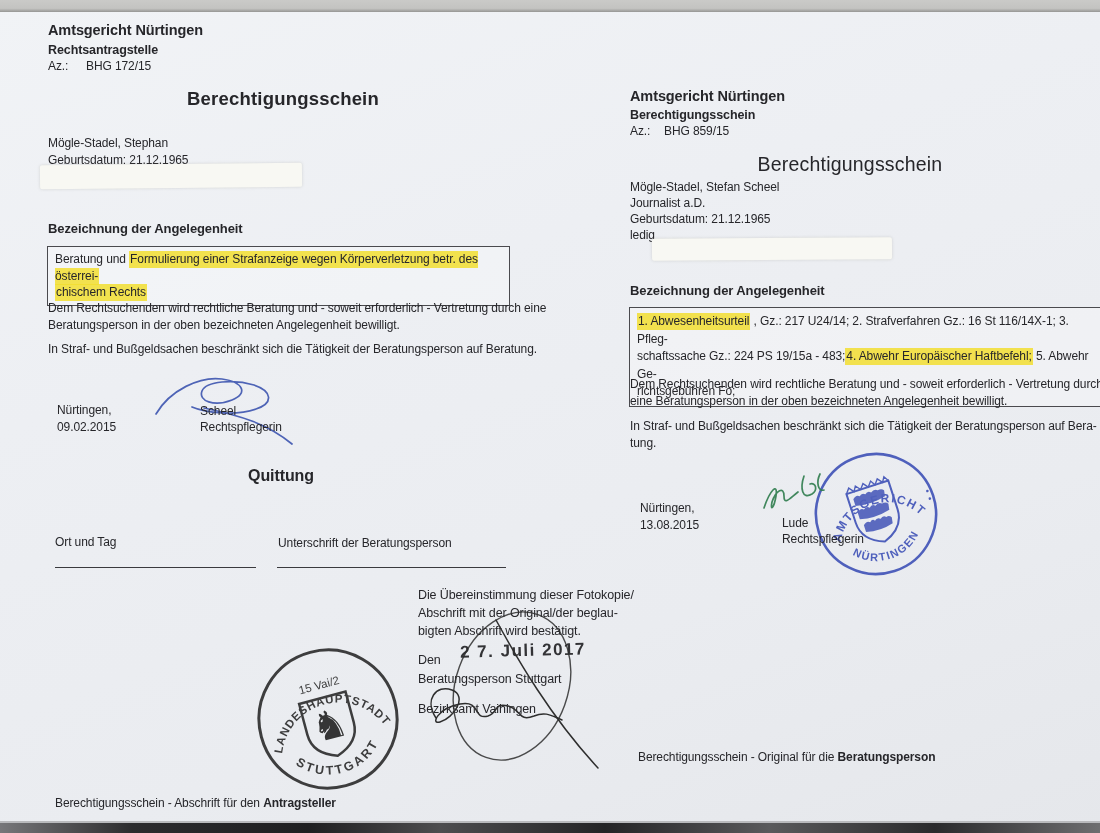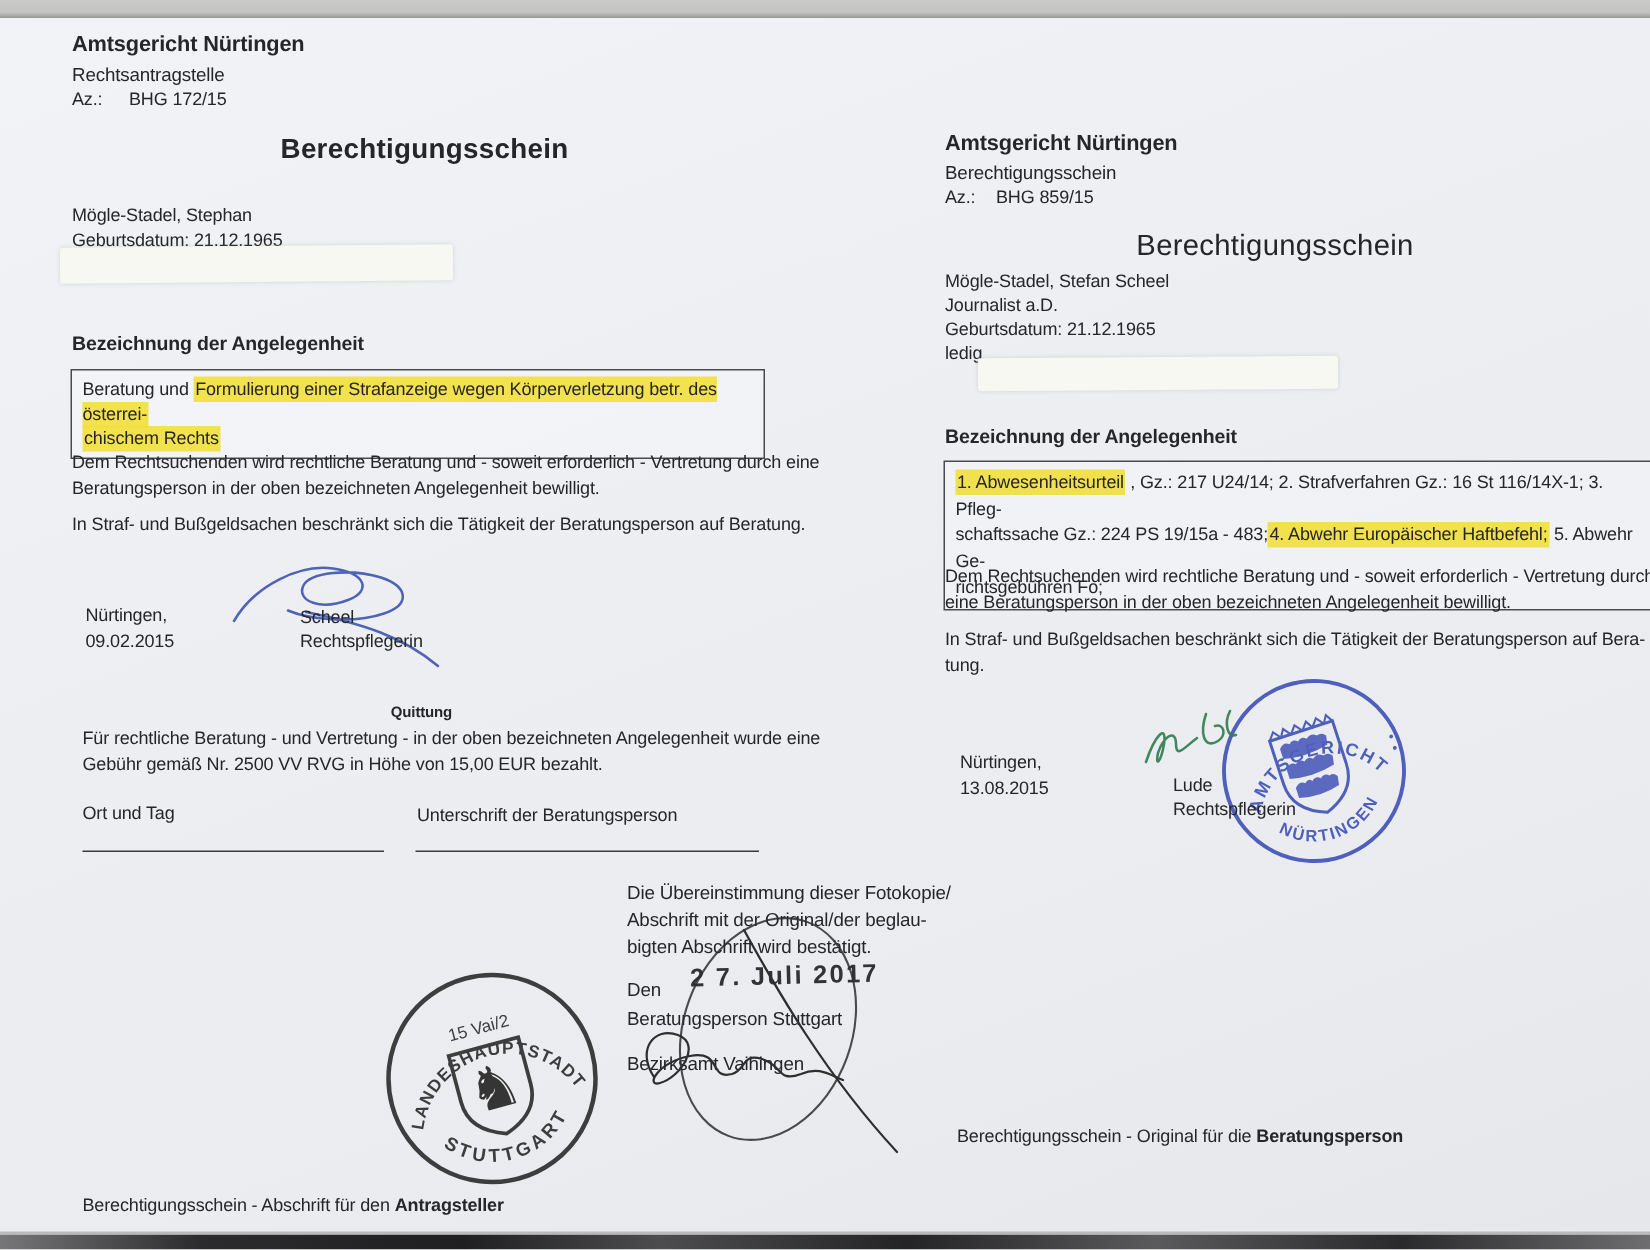--- a/index.html
+++ b/index.html
@@ -11,21 +11,21 @@
   .abs{position:absolute;}
   .txt{position:absolute; font-size:12px; line-height:17px; letter-spacing:-0.1px;
        color:#26262a; white-space:pre-line;}
   .b{font-weight:bold;}
   .edge-top{left:0;top:0;width:1100px;height:12px;
     background:linear-gradient(180deg,#cacac8 0%,#c3c3c1 70%,#969694 100%);}
   .edge-bottom{left:0;top:821px;width:1100px;height:12px;
     background:linear-gradient(90deg,#77777a 0%,#2c2c2e 12%,#1f1f21 28%,#4d4d4f 40%,#242426 55%,#5a5a5c 70%,#2a2a2c 85%,#6e6e70 100%);
     border-top:2px solid #b9babd;}
   .court{font-size:14.5px;font-weight:bold;}
-  .office{font-size:12.5px;font-weight:normal;}
+  .office{font-size:12.5px;font-weight:bold;}
   .doctitle{font-size:18.5px;font-weight:bold;letter-spacing:0.2px;text-align:center;}
   .doctitle-r{font-size:19.5px;font-weight:400;letter-spacing:0.2px;text-align:center;}
   .section-h{font-size:13px;font-weight:bold;}
   .matter-box{border:1px solid #4a4a4e;background:rgba(255,255,255,0.25);}
   .hl{background:rgba(242,222,48,0.85);padding:1px 1px 2px 1px;}
   .az-label-l{display:inline-block;width:38px;}
   .az-label-r{display:inline-block;width:34px;}
   .whiteout{background:#f8f8f3;border-radius:2px;box-shadow:0 0 3px rgba(140,140,125,0.3);}
   .sig-underline{border-top:1.5px solid #3a3a3e;height:0;}
   .datestamp{font-size:17px;font-weight:bold;letter-spacing:1.5px;color:#333336;
@@ -35,21 +35,21 @@
   .l-az{left:48px;top:58px;}     .l-title{left:48px;top:90px;width:470px;}
   .l-name{left:48px;top:135px;}  .l-birth{left:48px;top:152px;}
   .whiteout-l{left:40px;top:164px;width:262px;height:24px;transform:rotate(-0.5deg);}
   .l-section{left:48px;top:220px;}
   .l-box{left:47px;top:246px;width:447px;padding:4px 7px;line-height:16.5px;}
   .l-para1{left:48px;top:300px;width:540px;}
   .l-para2{left:48px;top:341px;width:540px;}
   .l-place{left:57px;top:402px;} .l-date{left:57px;top:419px;}
   .sig-blue{left:146px;top:364px;}
   .l-signer{left:200px;top:403px;} .l-role{left:200px;top:419px;}
-  .l-quittung{left:48px;top:467px;width:466px;text-align:center;font-size:10px;font-weight:bold;}
+  .l-quittung{left:48px;top:467px;width:466px;text-align:center;font-size:16px;font-weight:bold;}
   .l-receipt{left:55px;top:484px;width:540px;}
   .l-field1{left:55px;top:534px;} .l-field2{left:278px;top:535px;}
   .sig-line-1{left:55px;top:567px;width:201px;}
   .sig-line-2{left:277px;top:567px;width:229px;}
   .l-footer{left:55px;top:795px;text-align:right;}
   
   .r-court{left:630px;top:88px;}  .r-office{left:630px;top:107px;}
   .r-az{left:630px;top:123px;}    .r-title{left:630px;top:156px;width:440px;}
   .r-name{left:630px;top:179px;}  .r-occ{left:630px;top:195px;}
   .r-birth{left:630px;top:211px;} .r-ledig{left:630px;top:227px;}
@@ -99,22 +99,20 @@
   <svg class="abs sig-blue" width="170" height="85" viewBox="0 0 170 85">
     <g stroke="#3d55b0" stroke-width="1.7" fill="none" stroke-linecap="round" opacity="0.9">
       <path d="M 10,50 C 24,26 54,12 76,15 C 98,18 102,30 86,36 C 68,43 52,37 56,27 C 60,17 88,15 108,21 C 126,27 128,39 110,45 C 90,52 60,49 46,43"></path>
       <path d="M 58,44 C 96,52 122,60 146,80"></path>
     </g>
   </svg>
   <div class="txt l-signer">Scheel</div>
   <div class="txt l-role">Rechtspflegerin</div>
 
   <div class="txt l-quittung">Quittung</div>
-  <div class="txt l-receipt">Für rechtliche Beratung - und Vertretung - in der oben bezeichneten Angelegenheit wurde eine
-Gebühr gemäß Nr. 2500 VV RVG in Höhe von 15,00 EUR bezahlt.</div>
   <div class="txt l-field1">Ort und Tag</div>
   <div class="txt l-field2">Unterschrift der Beratungsperson</div>
   <div class="abs sig-underline sig-line-1"></div>
   <div class="abs sig-underline sig-line-2"></div>
   <div class="txt l-footer"><span>Berechtigungsschein - Abschrift für den </span><span class="b">Antragsteller</span></div>
 
   <div class="txt r-court court">Amtsgericht Nürtingen</div>
   <div class="txt r-office office">Berechtigungsschein</div>
   <div class="txt r-az"><span class="az-label-r">Az.:</span><span>BHG 859/15</span></div>
   <div class="txt r-title doctitle-r">Berechtigungsschein</div>

